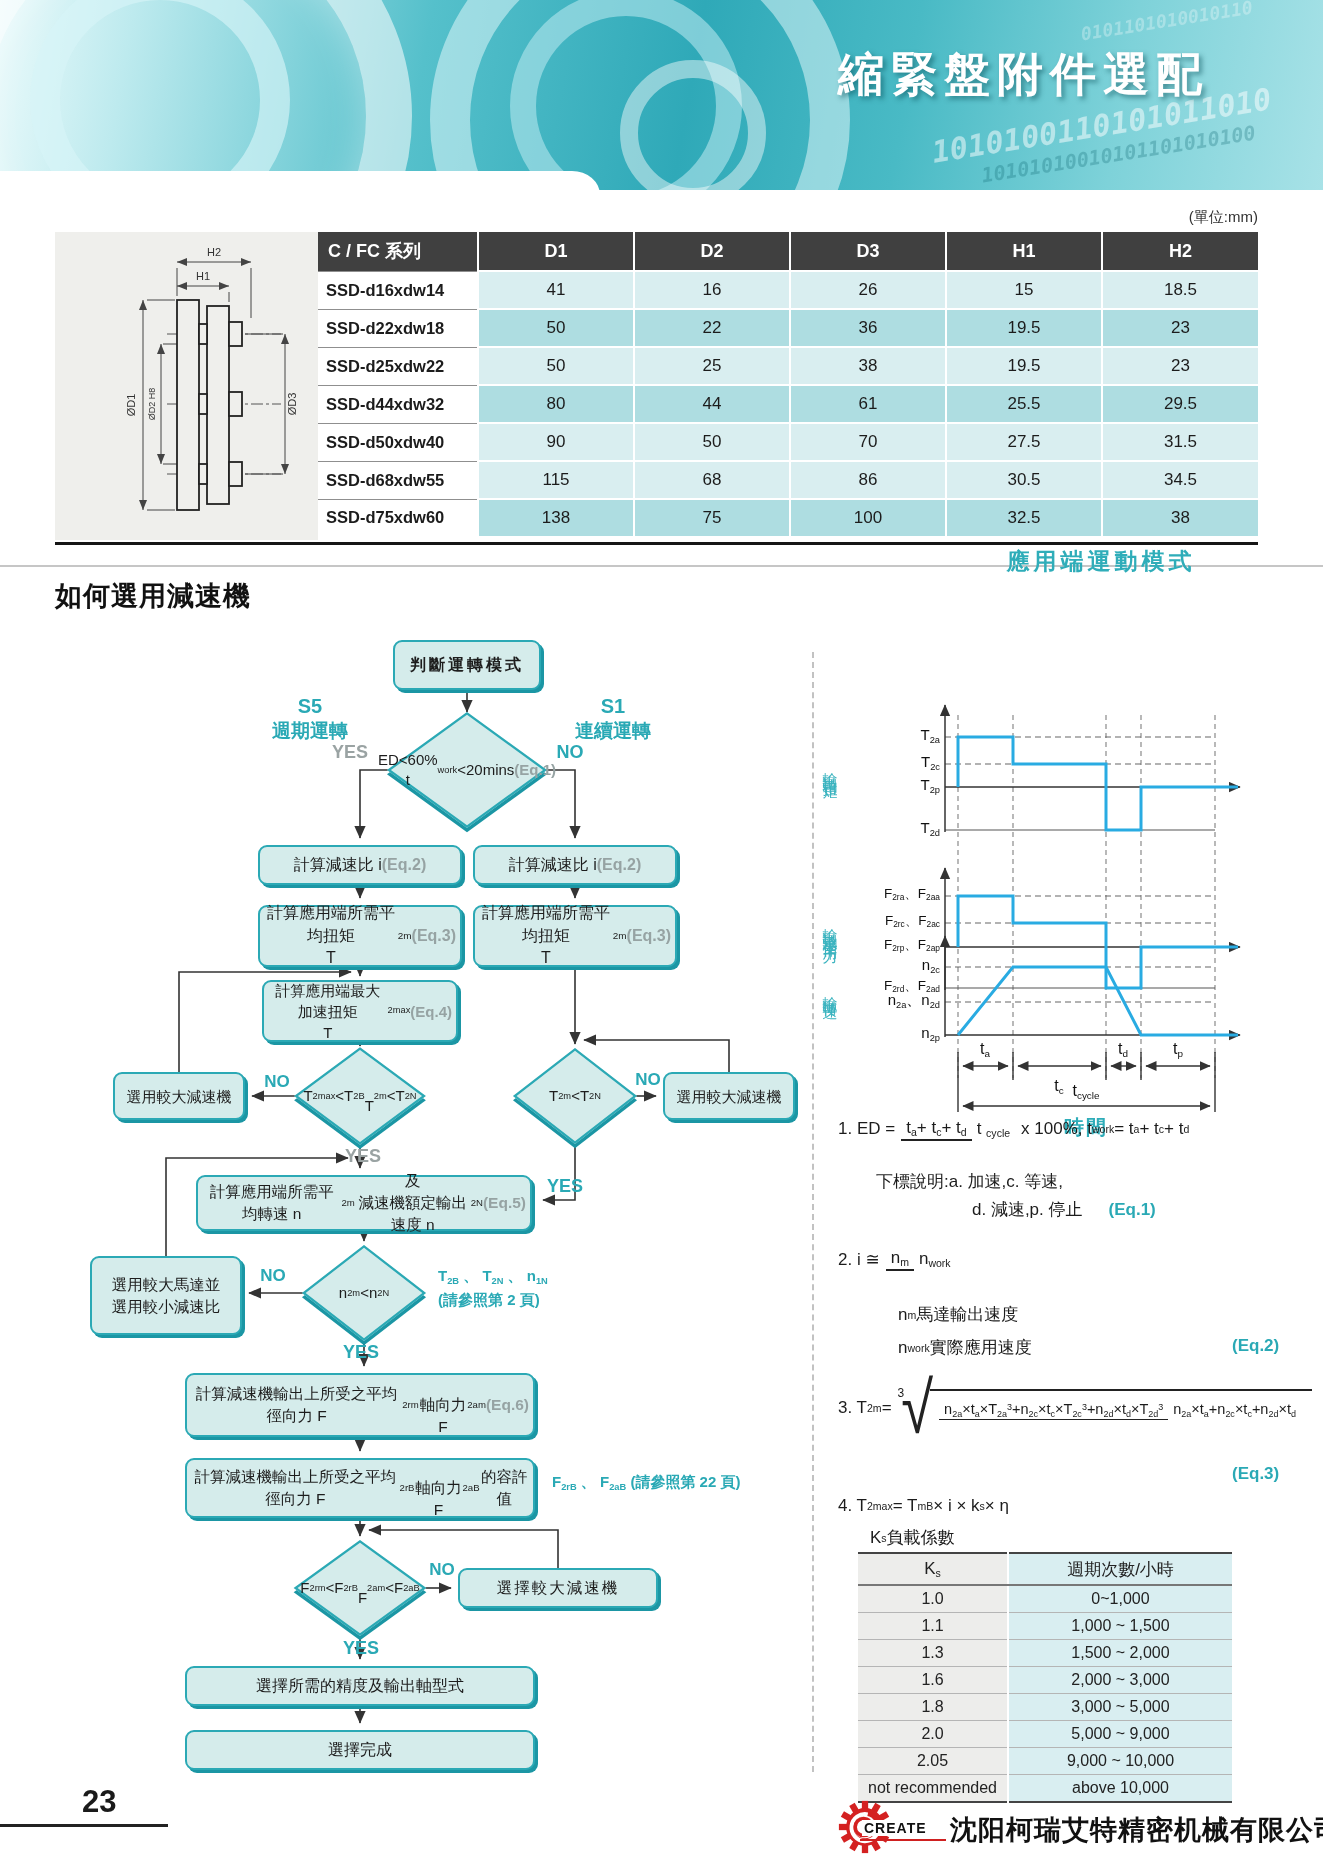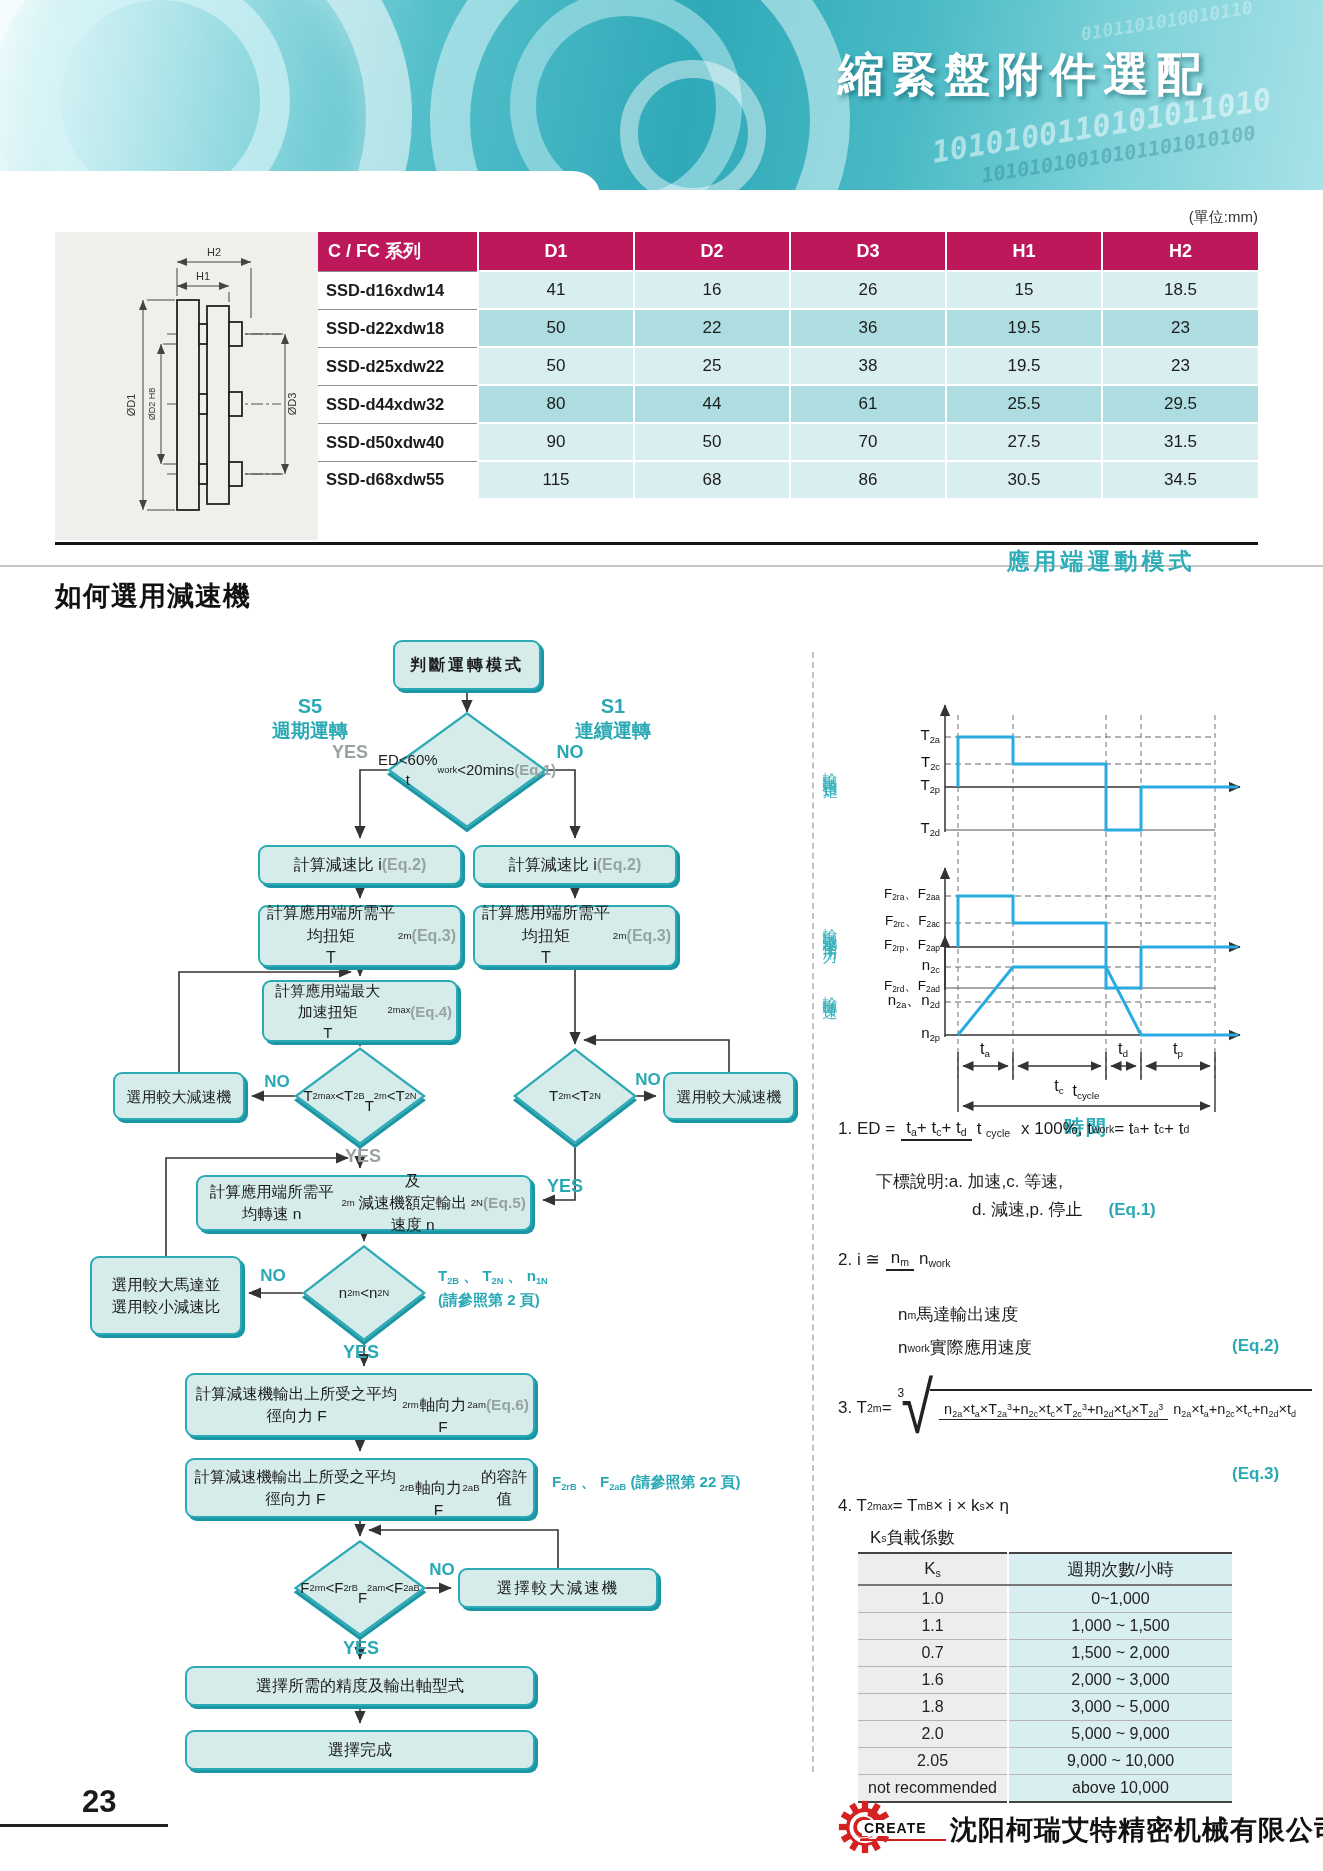--- a/index.html
+++ b/index.html
@@ -16,21 +16,21 @@
   .banner-title{position:absolute;left:838px;top:44px;width:420px;font-size:46px;font-weight:900;
     color:#fff;letter-spacing:7px;text-shadow:3px 3px 5px rgba(0,70,80,.5);white-space:nowrap;}
   .bin{position:absolute;font-family:"DejaVu Sans Mono",monospace;font-weight:bold;font-style:italic;white-space:nowrap;}
   .swoosh{position:absolute;left:0;bottom:0;width:600px;height:25px;background:#fff;border-top-right-radius:28px 24px;}
   .swooshline{position:absolute;left:560px;bottom:0;width:763px;height:6px;background:#fff;}
 
   
   .unit-note{font-size:15px;color:#333;text-align:right;}
   .dia-panel{background:#efefec;}
   table.spec{border-collapse:collapse;table-layout:fixed;width:940px;}
-  table.spec th{background:#be185d;color:#fff;font-size:18px;font-weight:bold;height:36px;
+  table.spec th{background:#404040;color:#fff;font-size:18px;font-weight:bold;height:36px;
     border-left:2px solid #fff;text-align:center;}
   table.spec th.first{text-align:left;padding-left:10px;border-left:none;}
   table.spec td{height:34px;text-align:center;font-size:17px;color:#1c1c1c;border-left:2px solid #fff;border-top:2px solid #fff;}
   table.spec td.namecol{background:#fff;font-weight:bold;font-size:16.5px;text-align:left;padding-left:8px;
     border-top:1px solid #8f8f8f;border-left:none;}
   tr.rl td{background:#d9eef0;}
   tr.rd td{background:#aedde1;}
   .h-section{font-size:27px;font-weight:900;color:#111;letter-spacing:1px;}
 
   
@@ -210,20 +210,28 @@
           <td>31.5</td>
         </tr>
       <tr class="rl">
           <td class="namecol">SSD-d68xdw55</td>
           <td>115</td>
           <td>68</td>
           <td>86</td>
           <td>30.5</td>
           <td>34.5</td>
         </tr>
+      <tr class="rd">
+          <td class="namecol">SSD-d75xdw60</td>
+          <td>138</td>
+          <td>75</td>
+          <td>100</td>
+          <td>32.5</td>
+          <td>38</td>
+        </tr>
     </tbody>
   </table>
 
   <div class="abs" style="left:55px;top:542px;width:1203px;height:3px;background:#151515;"></div>
   <div class="abs" style="left:0;top:565px;width:1323px;height:2px;background:#c6c6c6;"></div>
 
   <div class="abs h-section" style="left:55px;top:578px;">如何選用減速機</div>
 
   <svg class="abs" style="left:0;top:0;z-index:1;" width="1323" height="1871" viewBox="0 0 1323 1871">
     <defs>
@@ -444,21 +452,21 @@
     <tbody>
       <tr>
           <td class="ks-c1">1.0</td>
           <td class="ks-c2">0~1,000</td>
         </tr>
       <tr>
           <td class="ks-c1">1.1</td>
           <td class="ks-c2">1,000 ~ 1,500</td>
         </tr>
       <tr>
-          <td class="ks-c1">0.7</td>
+          <td class="ks-c1">1.3</td>
           <td class="ks-c2">1,500 ~ 2,000</td>
         </tr>
       <tr>
           <td class="ks-c1">1.6</td>
           <td class="ks-c2">2,000 ~ 3,000</td>
         </tr>
       <tr>
           <td class="ks-c1">1.8</td>
           <td class="ks-c2">3,000 ~ 5,000</td>
         </tr>

